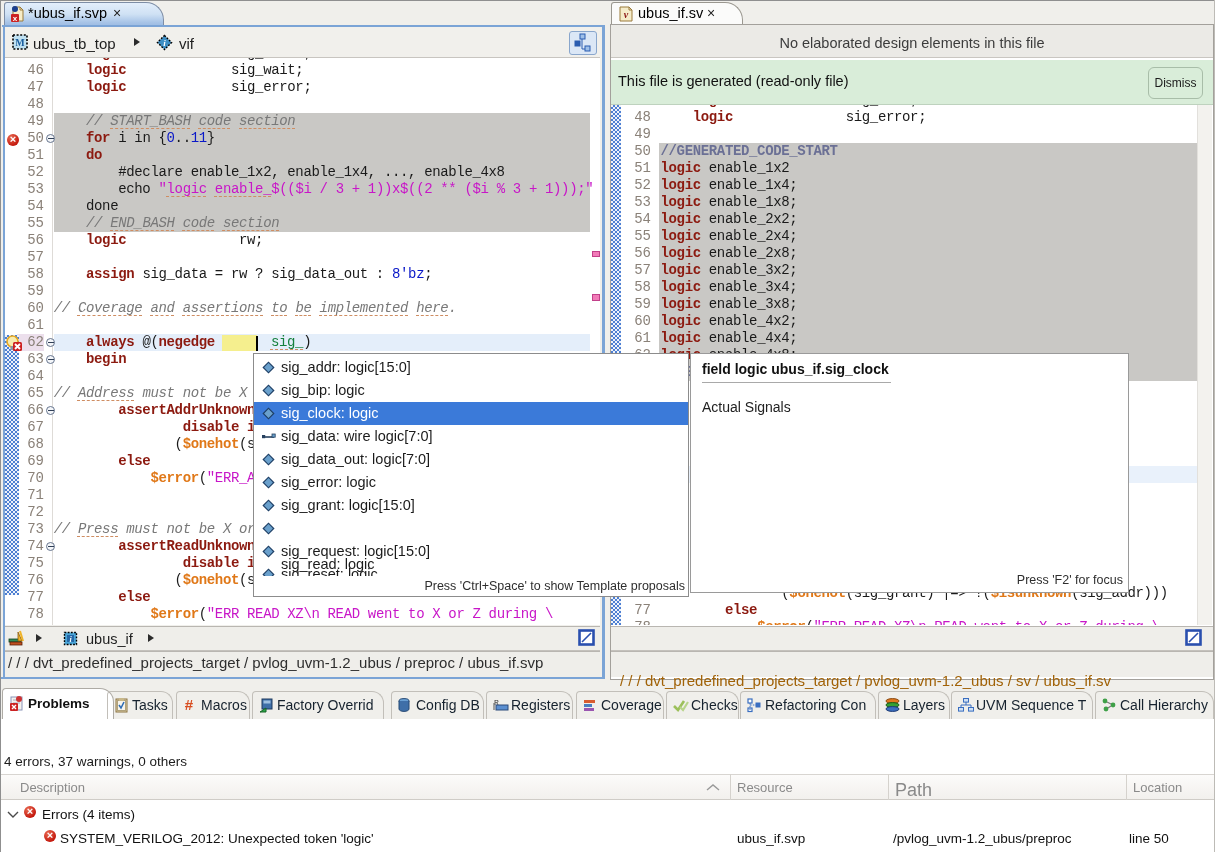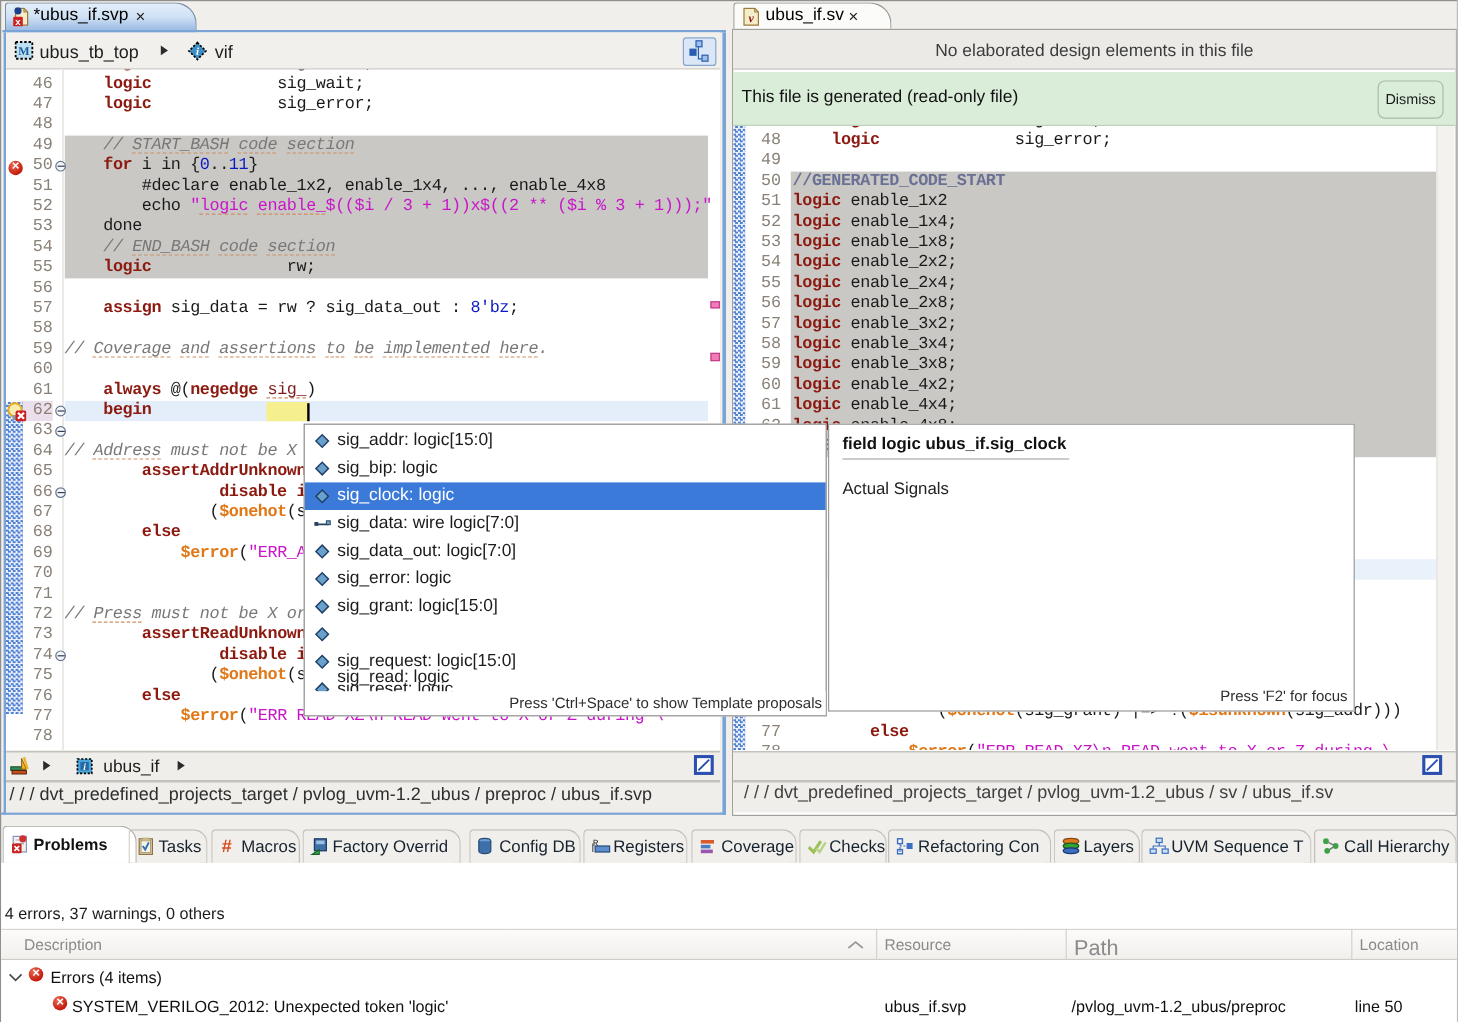--- a/index.html
+++ b/index.html
@@ -136,31 +136,32 @@
         <rect x="8" y="7" width="9" height="9" fill="#cc2020" rx="1.5"></rect>
         <path d="M10 9l5 5M15 9l-5 5" stroke="#fff" stroke-width="1.9"></path>
       </svg></div>
 <div class="abs mono" style="left:50.8px;top:-13px;color:#1a1a1a;">
       <div class="codeline">    <span class="kw">logic</span>             sig_start;</div>
       <div class="codeline">    <span class="kw">logic</span>             sig_wait;</div>
       <div class="codeline">    <span class="kw">logic</span>             sig_error;</div>
       <div class="codeline"></div>
       <div class="codeline">    <span class="cm">// <span class="u">START_BASH</span> <span class="u">code</span> <span class="u">section</span></span></div>
       <div class="codeline">    <span class="kw">for</span> i in {<span class="nm">0</span>..<span class="nm">11</span>}</div>
+      <div class="codeline">    <span class="kw">do</span></div>
       <div class="codeline">        #declare enable_1x2, enable_1x4, ..., enable_4x8</div>
       <div class="codeline">        echo <span class="st">"<span class="u">logic</span> <span class="u">enable_</span>$(($i / 3 + 1))x$((2 ** ($i % 3 + 1)));"</span></div>
       <div class="codeline">    done</div>
       <div class="codeline">    <span class="cm">// <span class="u">END_BASH</span> <span class="u">code</span> <span class="u">section</span></span></div>
       <div class="codeline">    <span class="kw">logic</span>              rw;</div>
       <div class="codeline"></div>
       <div class="codeline">    <span class="kw">assign</span> sig_data = rw ? sig_data_out : <span class="nm">8'bz</span>;</div>
       <div class="codeline"></div>
       <div class="codeline"><span class="cm">// <span class="u">Coverage</span> <span class="u">and</span> <span class="u">assertions</span> <span class="u">to</span> <span class="u">be</span> <span class="u">implemented</span> <span class="u">here</span>.</span></div>
       <div class="codeline"></div>
-      <div class="codeline">    <span class="kw">always</span> @(<span class="kw">negedge</span> <span class="u" style="color:#7f1d1d;">sig_</span>)</div>
+      <div class="codeline">    <span class="kw">always</span> @(<span class="kw">negedge</span> <span class="u" style="color:#15803d;padding-left:48px;">sig_</span>)</div>
       <div class="codeline">    <span class="kw">begin</span></div>
       <div class="codeline"></div>
       <div class="codeline"><span class="cm">// <span class="u">Address</span> must not be X or Z during Address Phase</span></div>
       <div class="codeline">        <span class="kw">assertAddrUnknown</span>:<span class="kw">assert</span> <span class="kw">property</span> (</div>
       <div class="codeline">                <span class="kw">disable</span> <span class="kw">iff</span>(!has_checks)</div>
       <div class="codeline">               (<span class="sys">$onehot</span>(sig_grant) |-&gt; !$isunknown(sig_addr)))</div>
       <div class="codeline">        <span class="kw">else</span></div>
       <div class="codeline">            <span class="sys">$error</span>(<span class="st">"ERR_ADDR_XZ\n Address went to X or Z"</span>);</div>
       <div class="codeline"></div>
       <div class="codeline"></div>
@@ -281,21 +282,21 @@
       <div class="codeline">            <span class="sys">$error</span>(<span class="st">"ERR READ XZ\n READ went to X or Z during \</span></div>
     </div>
 </div>
 <div class="abs" style="left:1197px;top:105px;width:15px;height:520px;background:#f3f2ee;border-left:1px solid #e2e0dc;box-sizing:border-box;"></div>
 <div class="abs" style="left:611px;top:626px;width:602px;height:25px;background:#efeeea;border-top:1px solid #b9b6b1;border-bottom:1px solid #c4c1bc;box-sizing:border-box;"></div>
 <div class="abs" style="left:1185px;top:629px;"><svg width="18" height="18">
       <rect x="1.5" y="1.5" width="14" height="14" fill="#fff" stroke="#2a4fae" stroke-width="2.6"></rect>
       <path d="M13 4L4 13" stroke="#2a4fae" stroke-width="1.6"></path>
     </svg></div>
 <div class="abs" style="left:611px;top:651px;width:602px;height:26px;background:#efeeea;border-top:1px solid #b9b6b1;box-sizing:border-box;"></div>
-<div class="abs" style="left:620px;top:652px;font-size:15px;color:#404040;">/ / / dvt_predefined_projects_target / pvlog_uvm-1.2_ubus / sv / ubus_if.sv</div>
+<div class="abs" style="left:620px;top:672px;font-size:15px;color:#a16207;">/ / / dvt_predefined_projects_target / pvlog_uvm-1.2_ubus / sv / ubus_if.sv</div>
 <div class="abs" style="left:253px;top:353px;width:436px;height:244px;background:#fff;border:1px solid #8c8c8c;box-sizing:border-box;z-index:50;overflow:hidden;" id="cass">
 <div class="abs" style="left:0;top:2px;width:436px;height:23px;color:#1b1b1b;font-size:14.5px;">
       <svg width="13" height="13" style="position:absolute;left:8px;top:5px;">
         <rect x="2.8" y="2.8" width="7.4" height="7.4" transform="rotate(45 6.5 6.5)" fill="#6aA0cc" stroke="#1e3f66" stroke-width="1.2"></rect>
       </svg>
       <span style="position:absolute;left:27px;top:3px;">sig_addr: logic[15:0]</span>
     </div>
 <div class="abs" style="left:0;top:25px;width:436px;height:23px;color:#1b1b1b;font-size:14.5px;">
       <svg width="13" height="13" style="position:absolute;left:8px;top:5px;">
         <rect x="2.8" y="2.8" width="7.4" height="7.4" transform="rotate(45 6.5 6.5)" fill="#6aA0cc" stroke="#1e3f66" stroke-width="1.2"></rect>

